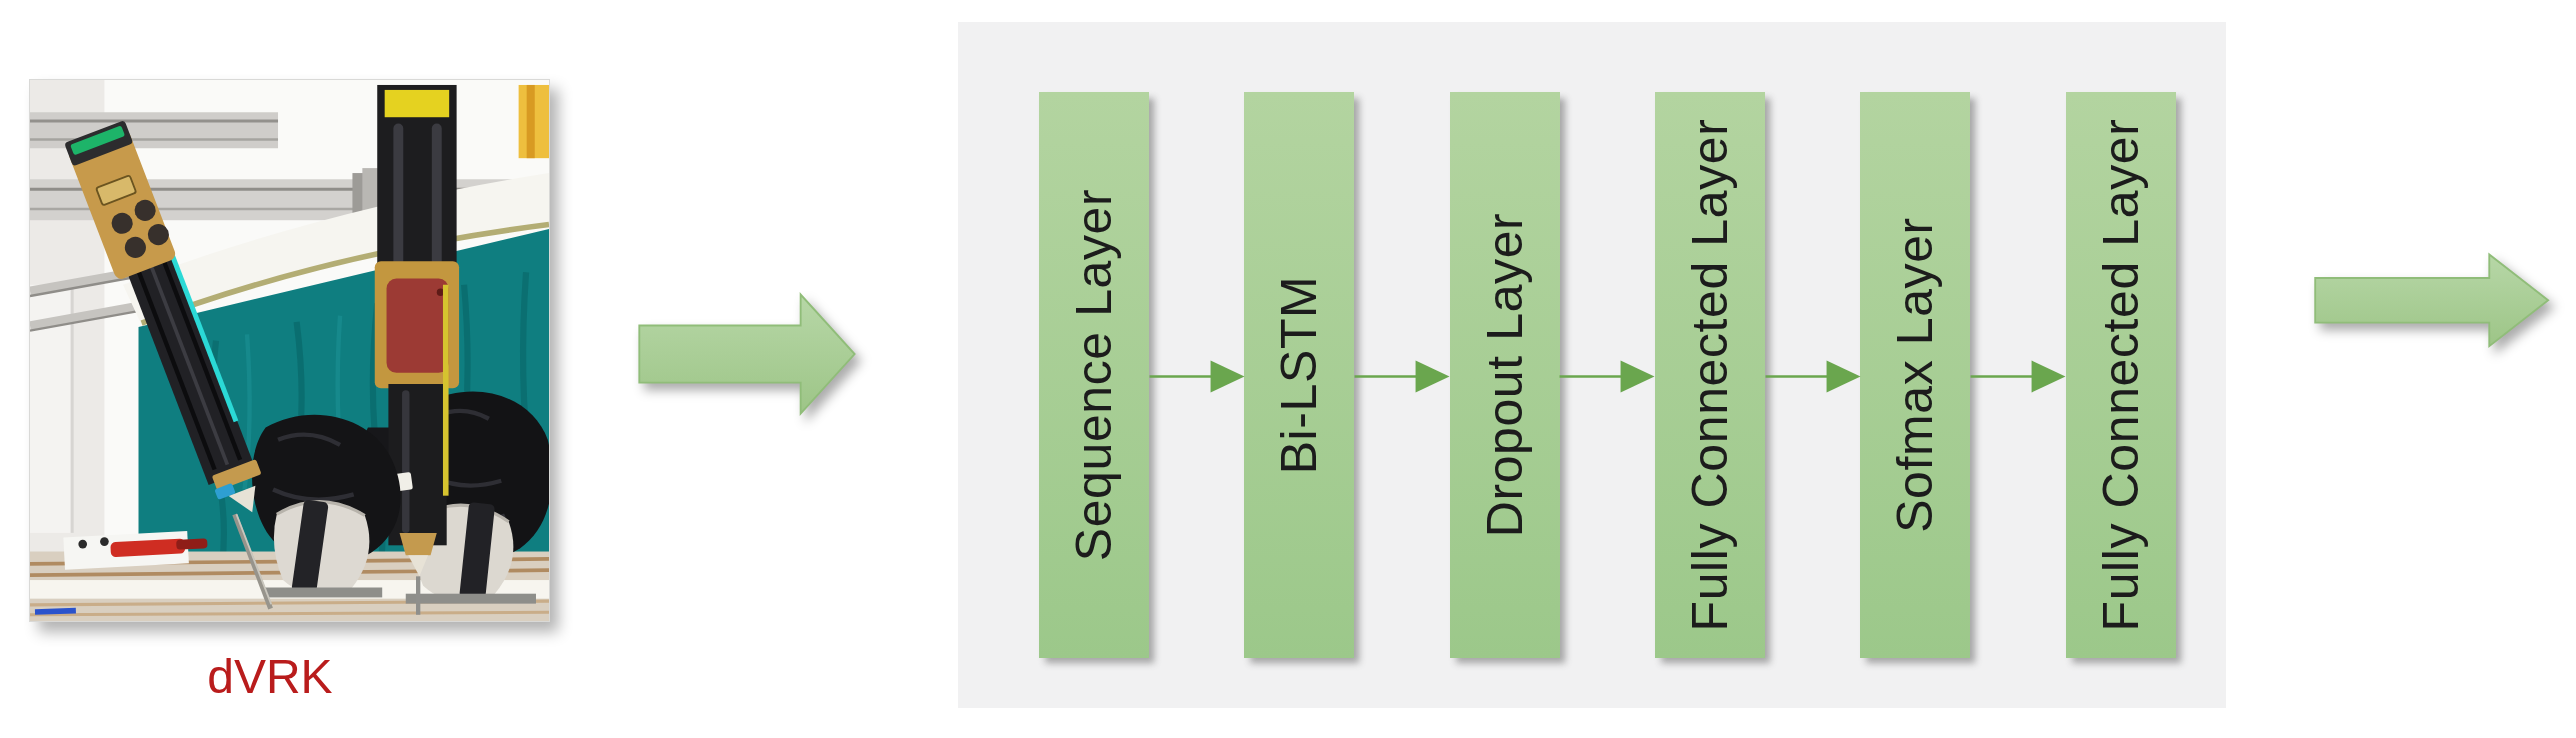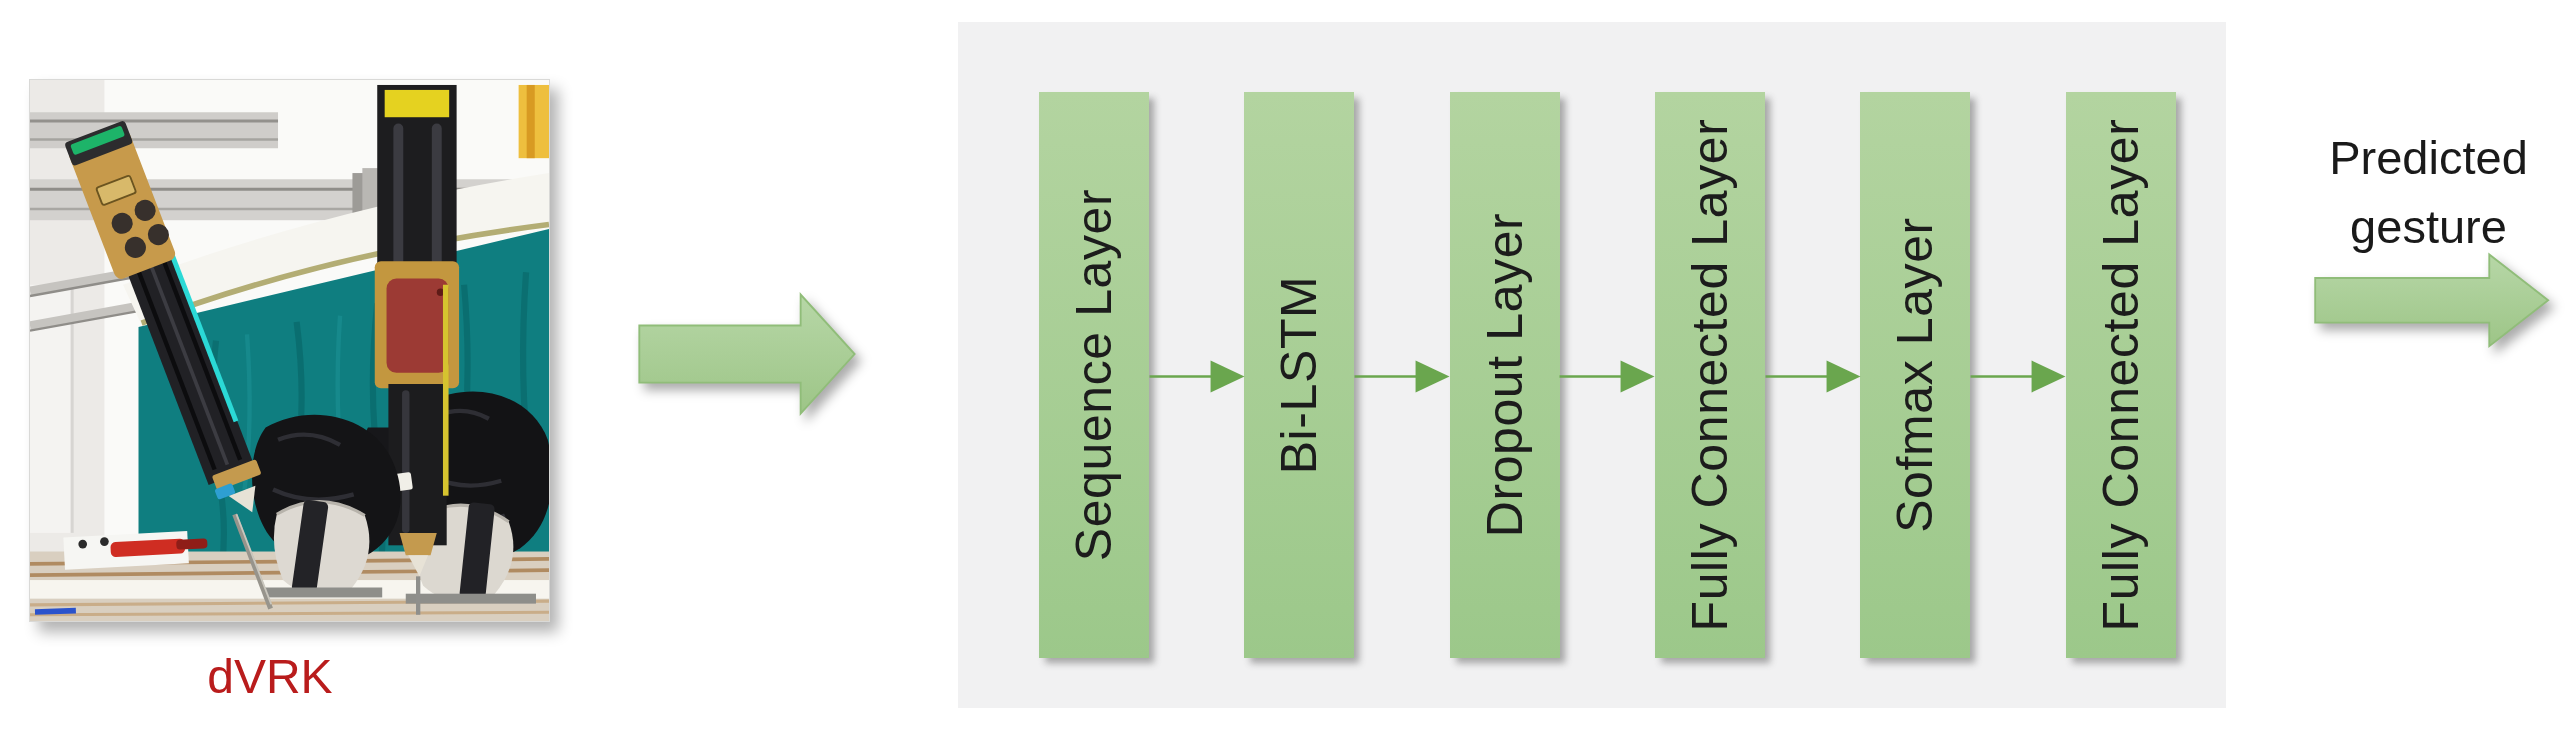--- a/index.html
+++ b/index.html
@@ -242,23 +242,19 @@
   </svg>
   <svg class="connector conn-4" viewBox="0 0 154 60">
     <line x1="0" y1="30" x2="103" y2="30"></line>
       <polygon points="99,4 154,30 99,56"></polygon>
   </svg>
   <svg class="connector conn-5" viewBox="0 0 154 60">
     <line x1="0" y1="30" x2="103" y2="30"></line>
       <polygon points="99,4 154,30 99,56"></polygon>
   </svg>
 
-  <div class="flow-label output-label">
-    <div>Predicted</div>
-    <div>gesture</div>
-  </div>
 
   <svg class="big-arrow output-arrow" viewBox="0 0 410 185">
     <polygon points="10,53 291,53 291,15 386,89 291,163 291,125 10,125" style="filter:drop-shadow(9px 11px 9px rgba(0,0,0,0.33));"></polygon>
   </svg>
 
 </div>
 
 
 </body></html>

